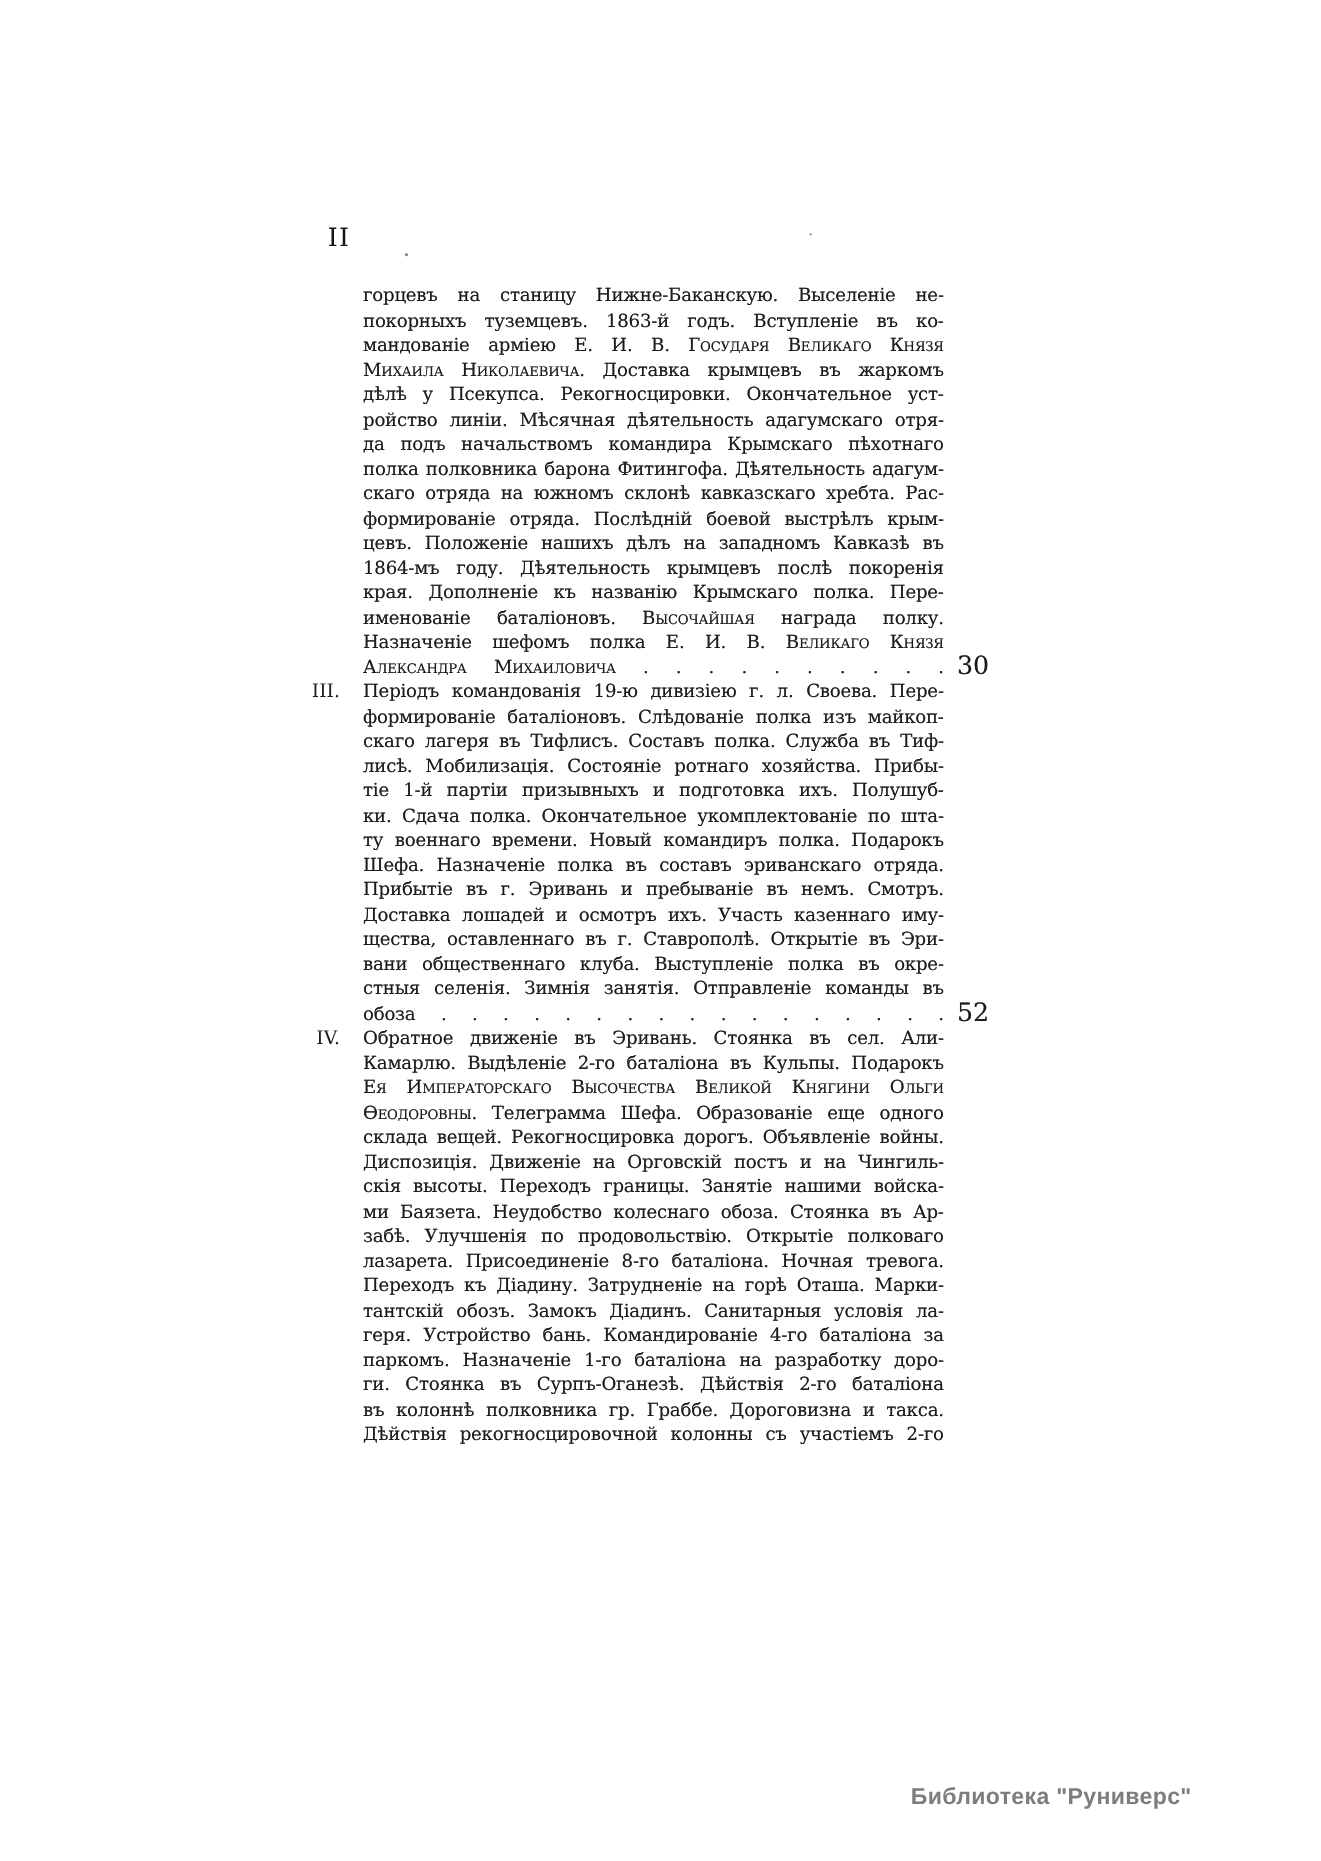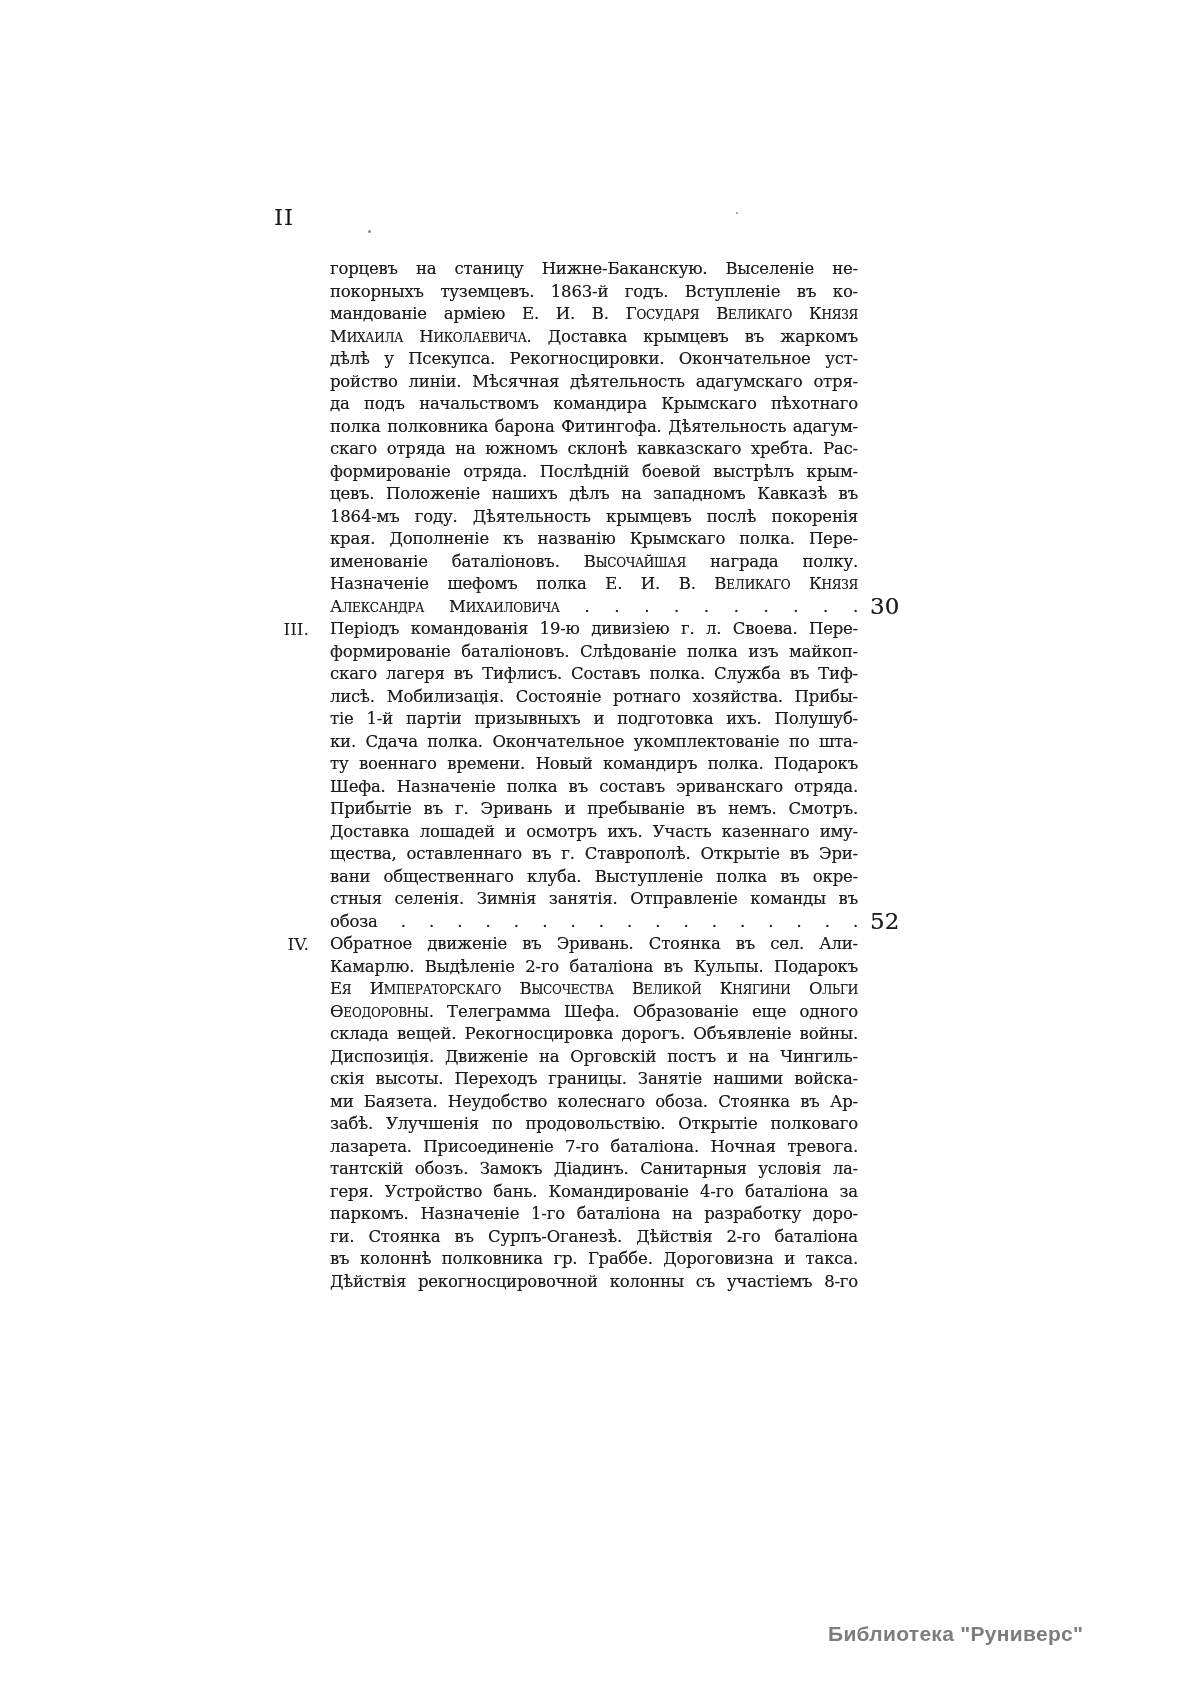--- a/index.html
+++ b/index.html
@@ -6,21 +6,21 @@
   body {
     width:1201px; height:1692px;
     background:#ffffff;
     position:relative;
     font-family:"DejaVu Serif", serif;
     color:#1c1c1c;
     overflow:hidden;
   }
   .folio {
     position:absolute;
-    left:274px; top:204px;
+    left:298px; top:204px;
     font-size:23px;
     letter-spacing:1px;
     color:#161616;
   }
   .toc {
     position:absolute;
     left:318px; top:258px;
     width:540px;
   }
   .entry { position:relative; }
@@ -126,23 +126,24 @@
       <span class="numeral">IV.</span>
       <div class="line"><span class="">Обратное движеніе въ Эривань. Стоянка въ сел. Али-</span></div>
       <div class="line"><span class="">Камарлю. Выдѣленіе 2-го баталіона въ Кульпы. Подарокъ</span></div>
       <div class="line"><span class="sc">Ея Императорскаго Высочества Великой Княгини Ольги</span></div>
       <div class="line"><span class="sc">Ѳеодоровны.</span><span class=""> Телеграмма Шефа. Образованіе еще одного</span></div>
       <div class="line"><span class="">склада вещей. Рекогносцировка дорогъ. Объявленіе войны.</span></div>
       <div class="line"><span class="">Диспозиція. Движеніе на Орговскій постъ и на Чингиль-</span></div>
       <div class="line"><span class="">скія высоты. Переходъ границы. Занятіе нашими войска-</span></div>
       <div class="line"><span class="">ми Баязета. Неудобство колеснаго обоза. Стоянка въ Ар-</span></div>
       <div class="line"><span class="">забѣ. Улучшенія по продовольствію. Открытіе полковаго</span></div>
-      <div class="line"><span class="">лазарета. Присоединеніе 7-го баталіона. Ночная тревога.</span></div>
+      <div class="line"><span class="">лазарета. Присоединеніе 8-го баталіона. Ночная тревога.</span></div>
+      <div class="line"><span class="">Переходъ къ Діадину. Затрудненіе на горѣ Оташа. Марки-</span></div>
       <div class="line"><span class="">тантскій обозъ. Замокъ Діадинъ. Санитарныя условія ла-</span></div>
       <div class="line"><span class="">геря. Устройство бань. Командированіе 4-го баталіона за</span></div>
       <div class="line"><span class="">паркомъ. Назначеніе 1-го баталіона на разработку доро-</span></div>
       <div class="line"><span class="">ги. Стоянка въ Сурпъ-Оганезѣ. Дѣйствія 2-го баталіона</span></div>
       <div class="line"><span class="">въ колоннѣ полковника гр. Граббе. Дороговизна и такса.</span></div>
-      <div class="line"><span class="">Дѣйствія рекогносцировочной колонны съ участіемъ 8-го</span></div>
+      <div class="line"><span class="">Дѣйствія рекогносцировочной колонны съ участіемъ 2-го</span></div>
     </div>
   </div>
 
 <div class="watermark">Библиотека "Руниверс"</div>
 
 </body></html>

